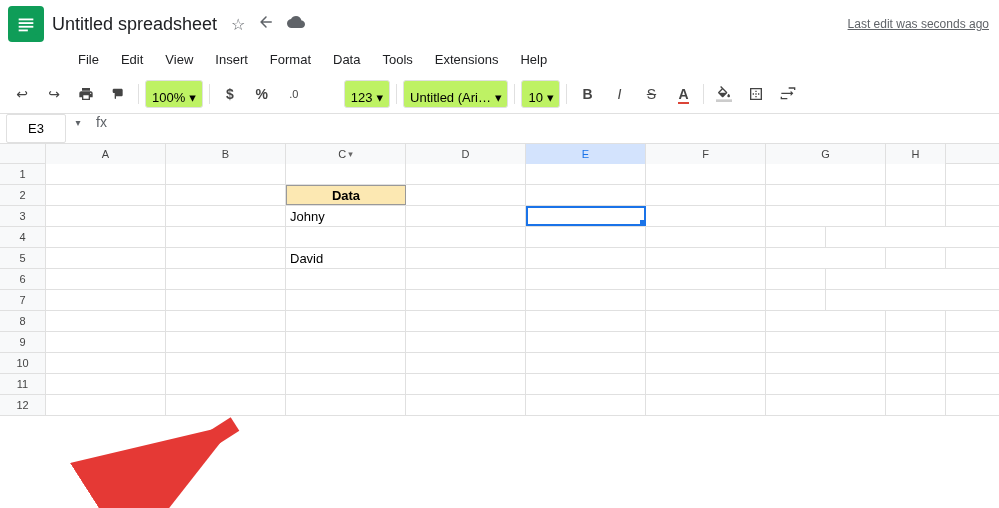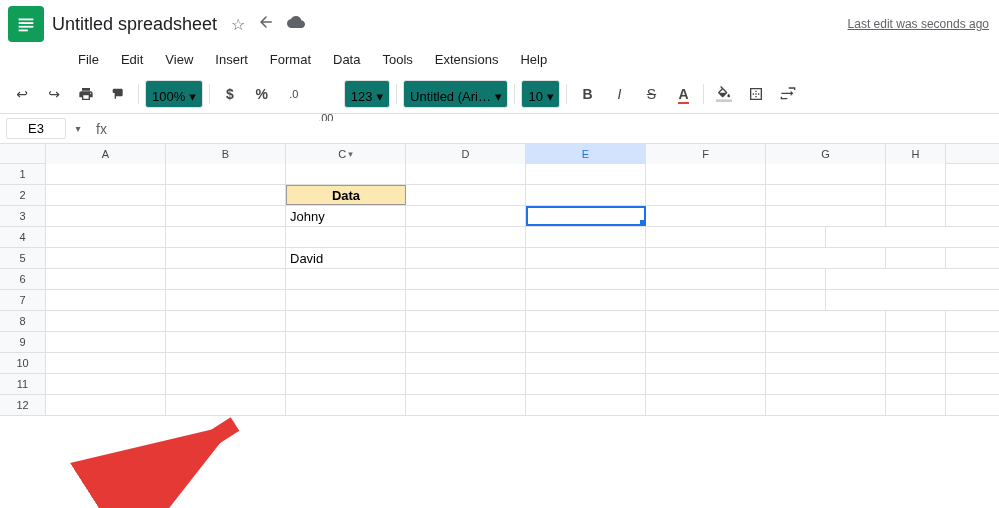--- a/index.html
+++ b/index.html
@@ -74,28 +74,28 @@
       color: #444;
       font-size: 14px;
       border: none; background: none;
     }
     .toolbar-sep {
       width: 1px; height: 20px;
       background: #e0e0e0;
       margin: 0 2px;
     }
     .toolbar-select {
-      display: flex; align-items: flex-start;
+      display: flex; align-items: flex-end;
       border: 1px solid #e0e0e0;
       border-radius: 3px;
-      padding: 8px 6px;
+      padding: 2px 6px;
       cursor: pointer;
       font-size: 13px;
       height: 28px;
-      background: #0f766e;
+      background: #bef264;
       gap: 4px;
     }
     .toolbar-bold { font-weight: bold; }
     .toolbar-italic { font-style: italic; }
     .underline-A {
       position: relative;
       display: inline-block;
       font-weight: bold;
       font-size: 14px;
     }
@@ -103,21 +103,20 @@
       content: '';
       position: absolute;
       bottom: -2px; left: 0; right: 0;
       height: 2px;
       background: #db4437;
     }
 
     
     #formulabar {
       display: flex;
-      align-items: center;
       height: 30px;
       border-bottom: 1px solid #e0e0e0;
       padding: 0 6px;
       gap: 4px;
     }
     #cell-ref {
       width: 60px;
       font-size: 13px;
       padding: 2px 6px;
       border: 1px solid #e0e0e0;

